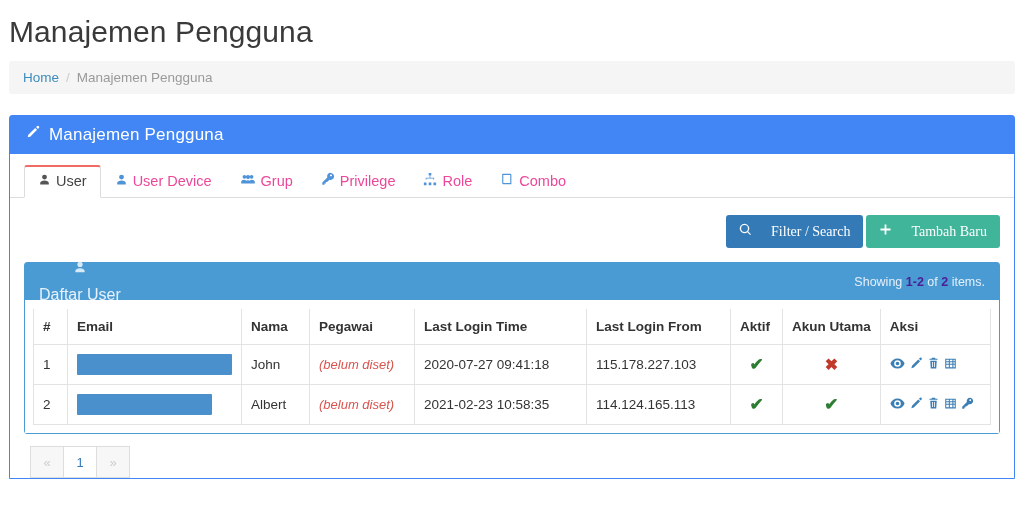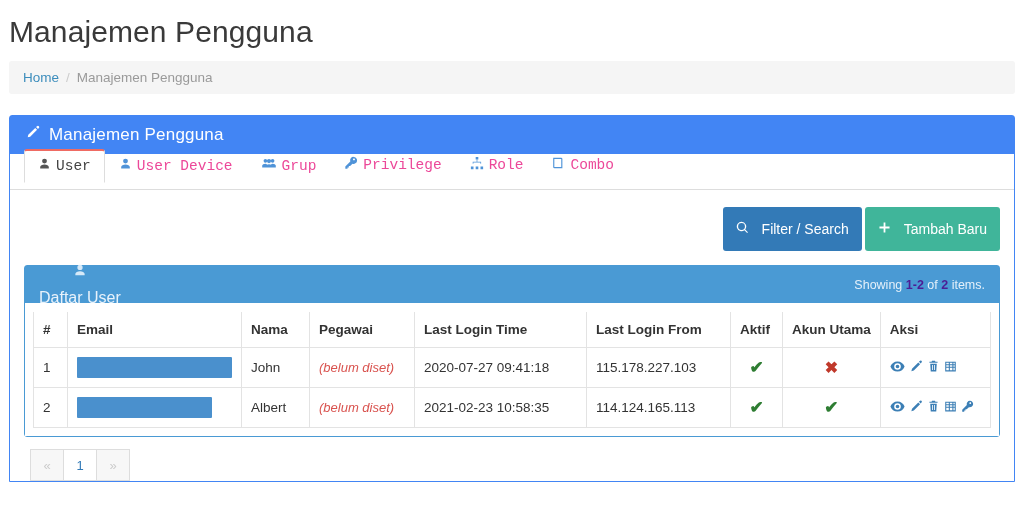--- a/index.html
+++ b/index.html
@@ -52,24 +52,23 @@
     padding: 0 15px;
     font-size: 17px;
   }
   .panel-head .ttl { margin-left: 9px; letter-spacing: 0.2px; }
 
   
   .tabs {
     display: flex;
     align-items: flex-end;
     border-bottom: 1px solid #dddddd;
-    padding: 7px 0 7px 14px;
-    background: #ffffff;
-    height: 36px;
-    font-family: Liberation Mono, monospace;
+    padding: 7px 0 0 14px;
+    background: #ffffff;
+    height: 44px;
   }
   .tab {
     display: flex;
     align-items: center;
     gap: 5px;
     padding: 7px 13px 8px 13px;
     font-size: 14.5px;
     color: #ec4899;
     cursor: pointer;
     position: relative;
@@ -92,30 +91,30 @@
   
   .toolbar {
     display: flex;
     justify-content: flex-end;
     gap: 3px;
     padding: 17px 14px 0 14px;
   }
   .btn {
     display: inline-flex;
     align-items: center;
-    gap: 13px;
-    height: 44px;
+    gap: 19px;
+    height: 33px;
     padding: 0 13px;
     border: none;
     border-radius: 3px;
     font-size: 14px;
     color: #ffffff;
     cursor: pointer;
     white-space: nowrap;
-    font-family: Liberation Sans, sans-serif;
+    font-family: Liberation Serif, serif;
   }
   .btn-primary { background: #337ab7; }
   .btn-success { background: #40b59a; }
   .btn .ic { fill: #ffffff; }
 
   
   .tbl-panel {
     margin: 14px 14px 0 14px;
     border: 1px solid #4a9ad4;
     border-radius: 3px;

